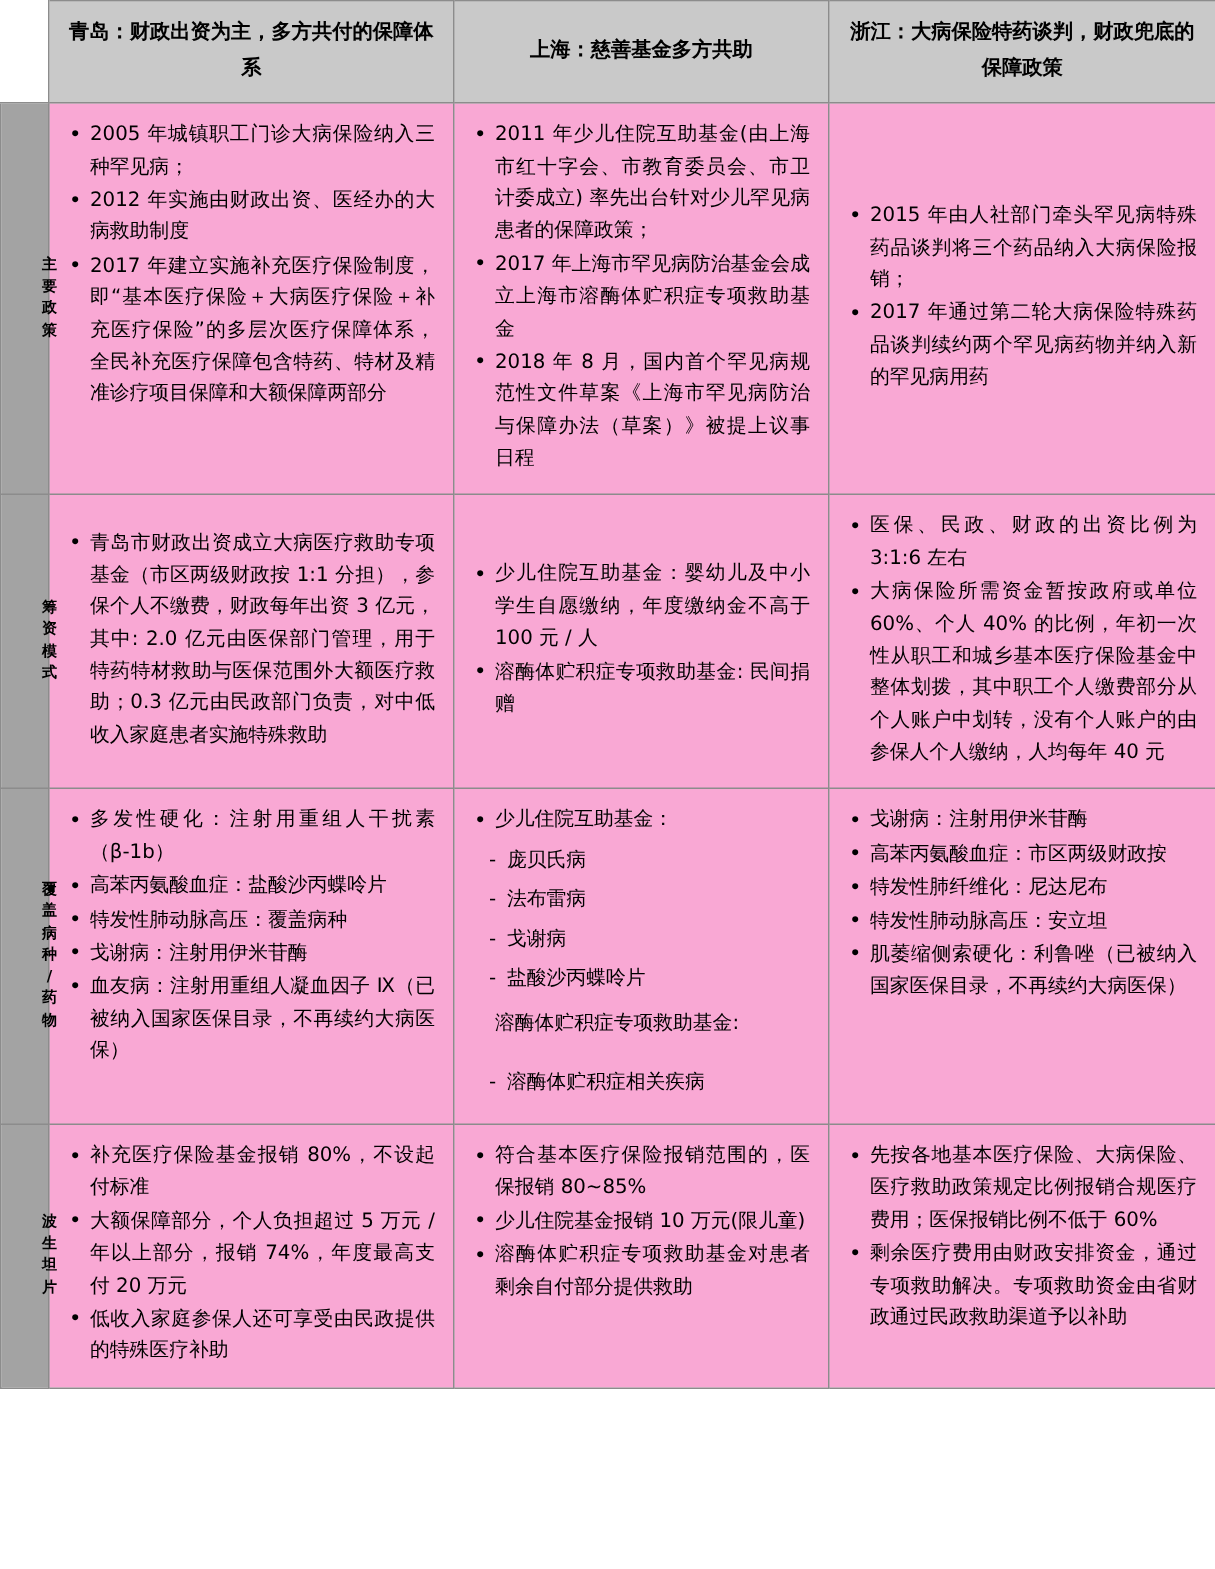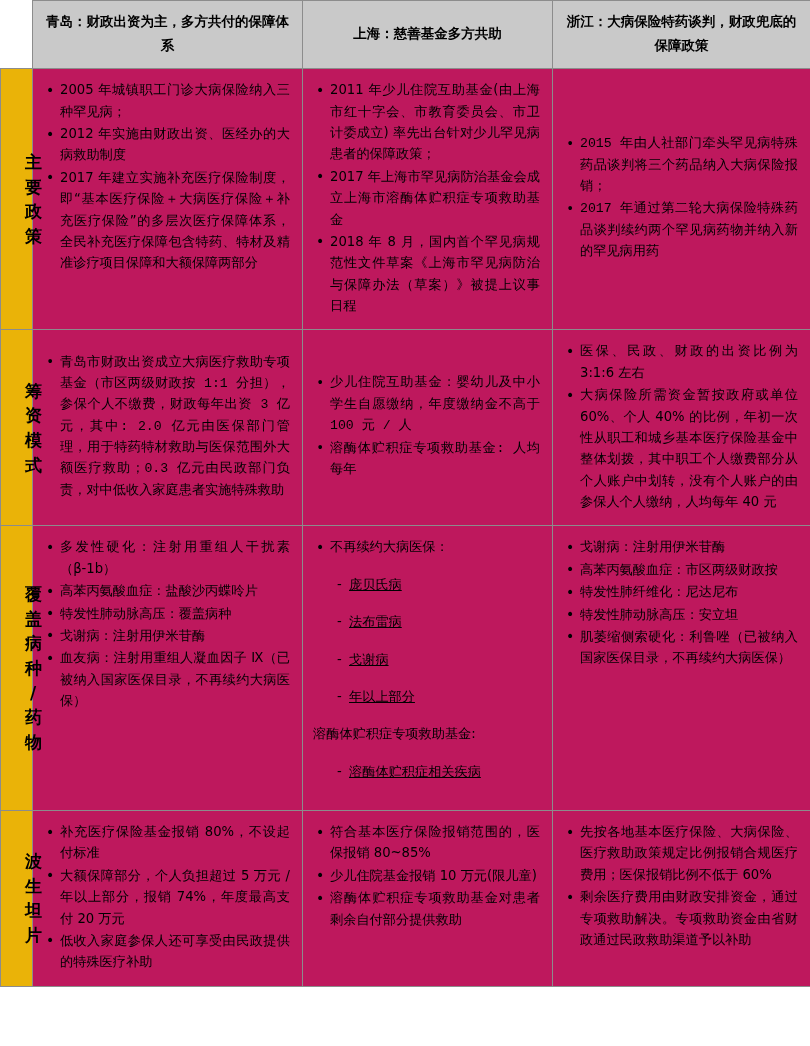--- a/index.html
+++ b/index.html
@@ -38,43 +38,43 @@
     padding: 9px 12px 11px 12px;
     vertical-align: middle;
   }
   thead th.corner {
     background: #ffffff;
     border-left: none;
     border-top: none;
     border-bottom: 1px solid #8c8c8c;
   }
   td.rowlabel {
-    background: #eab308;
+    background: #a3a3a3;
     font-weight: bold;
-    font-size: 17px;
+    font-size: 10px;
     text-align: center;
     vertical-align: middle;
     line-height: 1.45;
     padding: 4px 24px;
     color: #000;
   }
   td.rowlabel .vtext {
     display: block;
     width: 16px;
     margin: 0 auto;
     word-break: break-all;
   }
   td.cell {
-    background: #be185d;
+    background: #f9a8d4;
     padding: 10px 12px 12px 10px;
     font-size: 13.2px;
     line-height: 1.62;
     color: #000;
   }
-  td.cell.vcenter { vertical-align: middle; font-family: Liberation Mono, monospace; }
+  td.cell.vcenter { vertical-align: middle; }
 
   ul.bullets {
     margin: 0;
     padding: 0 0 0 17px;
     list-style: none;
   }
   ul.bullets > li {
     position: relative;
     margin: 0 0 1px 0;
     padding: 0;
@@ -89,31 +89,30 @@
     font-size: 14px;
     line-height: 1.62;
   }
   ul.sub {
     margin: 0;
     padding: 0 0 0 20px;
     list-style: none;
   }
   ul.sub > li {
     position: relative;
-    margin: 16px;
-    text-decoration: underline;
+    margin: 5px;
   }
   ul.sub > li::before {
     content: "-";
     position: absolute;
     left: -12px;
     top: 0;
   }
   p.plain {
-    margin: 0;
+    margin: 17px;
     padding: 0;
     text-align: justify;
     text-justify: inter-ideograph;
   }
   p.gap {
     margin-top: 9px;
   }
 </style>
 </head>
 <body>
@@ -166,21 +165,21 @@
         <span class="vtext">筹资模式</span>
       </td>
       <td class="cell vcenter">
         <ul class="bullets">
           <li>青岛市财政出资成立大病医疗救助专项基金（市区两级财政按 1:1 分担），参保个人不缴费，财政每年出资 3 亿元，其中: 2.0 亿元由医保部门管理，用于特药特材救助与医保范围外大额医疗救助；0.3 亿元由民政部门负责，对中低收入家庭患者实施特殊救助</li>
         </ul>
       </td>
       <td class="cell vcenter">
         <ul class="bullets">
           <li>少儿住院互助基金：婴幼儿及中小学生自愿缴纳，年度缴纳金不高于 100 元 / 人</li>
-          <li>溶酶体贮积症专项救助基金: 人均每年</li>
+          <li>溶酶体贮积症专项救助基金: 民间捐赠</li>
         </ul>
       </td>
       <td class="cell">
         <ul class="bullets">
           <li>医保、民政、财政的出资比例为 3:1:6 左右</li>
           <li>大病保险所需资金暂按政府或单位 60%、个人 40% 的比例，年初一次性从职工和城乡基本医疗保险基金中整体划拨，其中职工个人缴费部分从个人账户中划转，没有个人账户的由参保人个人缴纳，人均每年 40 元</li>
         </ul>
       </td>
     </tr>
 
@@ -192,27 +191,27 @@
         <ul class="bullets">
           <li>多发性硬化：注射用重组人干扰素（β-1b）</li>
           <li>高苯丙氨酸血症：盐酸沙丙蝶呤片</li>
           <li>特发性肺动脉高压：覆盖病种</li>
           <li>戈谢病：注射用伊米苷酶</li>
           <li>血友病：注射用重组人凝血因子 Ⅸ（已被纳入国家医保目录，不再续约大病医保）</li>
         </ul>
       </td>
       <td class="cell">
         <ul class="bullets">
-          <li>不再续约大病医保：</li>
+          <li>少儿住院互助基金：</li>
         </ul>
         <ul class="sub">
           <li>庞贝氏病</li>
           <li>法布雷病</li>
           <li>戈谢病</li>
-          <li>年以上部分</li>
+          <li>盐酸沙丙蝶呤片</li>
         </ul>
         <p class="plain gap">溶酶体贮积症专项救助基金:</p>
         <ul class="sub">
           <li>溶酶体贮积症相关疾病</li>
         </ul>
       </td>
       <td class="cell">
         <ul class="bullets">
           <li>戈谢病：注射用伊米苷酶</li>
           <li>高苯丙氨酸血症：市区两级财政按</li>

